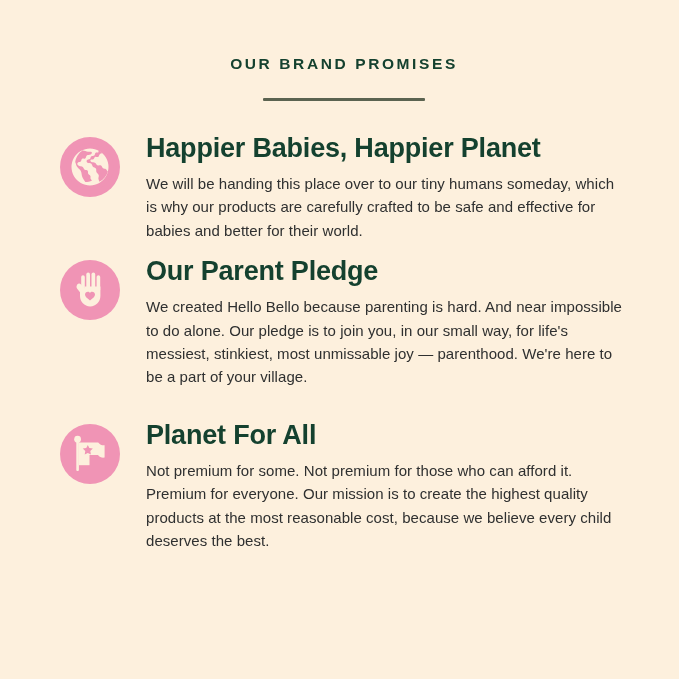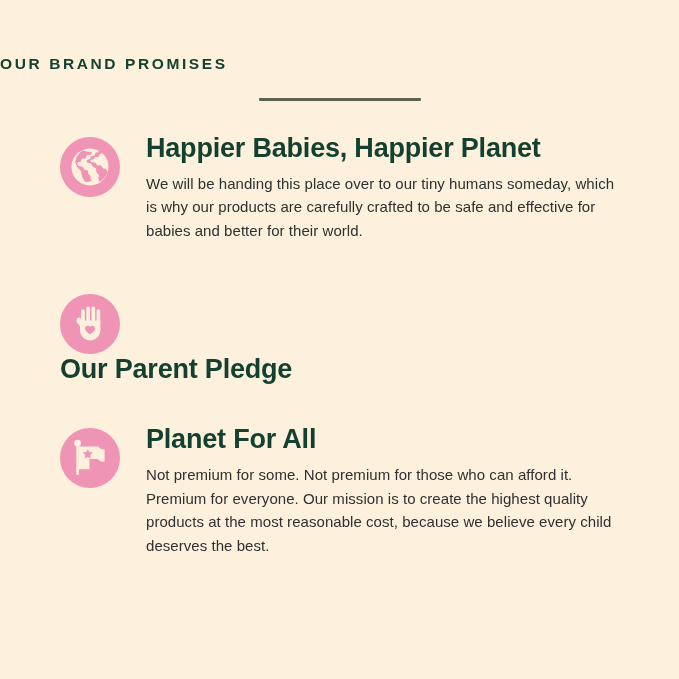--- a/index.html
+++ b/index.html
@@ -17,21 +17,22 @@
     position: relative;
     width: 679px;
     height: 679px;
     background: #fdf0dd;
     box-sizing: border-box;
   }
 
   
   .header {
     padding-top: 56px;
-    text-align: left;
+    text-align: center;
+    padding-left: 9px;
   }
   .eyebrow-title {
     font-family: "Liberation Sans", sans-serif;
     font-size: 15.5px;
     font-weight: 700;
     letter-spacing: 2.6px;
     color: #14412f;
     line-height: 1;
     margin: 0;
   }
@@ -92,22 +93,22 @@
     font-size: 15px;
     font-weight: 400;
     color: #2f3030;
     line-height: 1.56;
     margin: 0;
     letter-spacing: 0.05px;
     max-width: 492px;
   }
 
   
-  .promise--globe  { margin-bottom: 48px; }
-  .promise--hand   { margin-bottom: 31px; flex-direction: column; }
+  .promise--globe  { margin-bottom: 14px; }
+  .promise--hand   { margin-bottom: 31px; }
 </style>
 </head>
 <body>
 
 <div class="page">
 
   <div class="header">
     <h1 class="eyebrow-title">OUR BRAND PROMISES</h1>
     <div class="divider-wrap">
       <div class="divider"></div>
@@ -169,20 +170,21 @@
                      c-5.8 0 -10.2 -4.6 -10.2 -10.6 l0 -3.6
                      l-2.8 -3.5 c-1.0 -1.2 -0.9 -3.0 0.2 -4.5 Z"></path>
           </g>
           <path d="M30 40.6 c-3.0 -2.4 -5.0 -3.9 -5.0 -6.0 c0 -1.6 1.3 -2.8 2.9 -2.8
                    c0.9 0 1.7 0.4 2.1 1.1 c0.4 -0.7 1.2 -1.1 2.1 -1.1
                    c1.6 0 2.9 1.2 2.9 2.8 c0 2.1 -2.0 3.6 -5.0 6.0 Z" fill="#f094b5"></path>
         </svg>
       </div>
       <div class="promise-body">
         <h2 class="promise-heading">Our Parent Pledge</h2>
+        <p class="promise-text">We created Hello Bello because parenting is hard. And near impossible to do alone. Our pledge is to join you, in our small way, for life's messiest, stinkiest, most unmissable joy — parenthood. We're here to be a part of your village.</p>
       </div>
     </div>
 
     <div class="promise">
       <div class="icon-badge">
         <svg viewBox="0 0 60 60" xmlns="http://www.w3.org/2000/svg">
           <circle cx="30" cy="30" r="30" fill="#f094b5"></circle>
           <g fill="#fdf0dd">
             <circle cx="17.6" cy="15.2" r="3.4"></circle>
             <rect x="16.3" y="17.0" width="2.6" height="30.0" rx="1.0"></rect>

